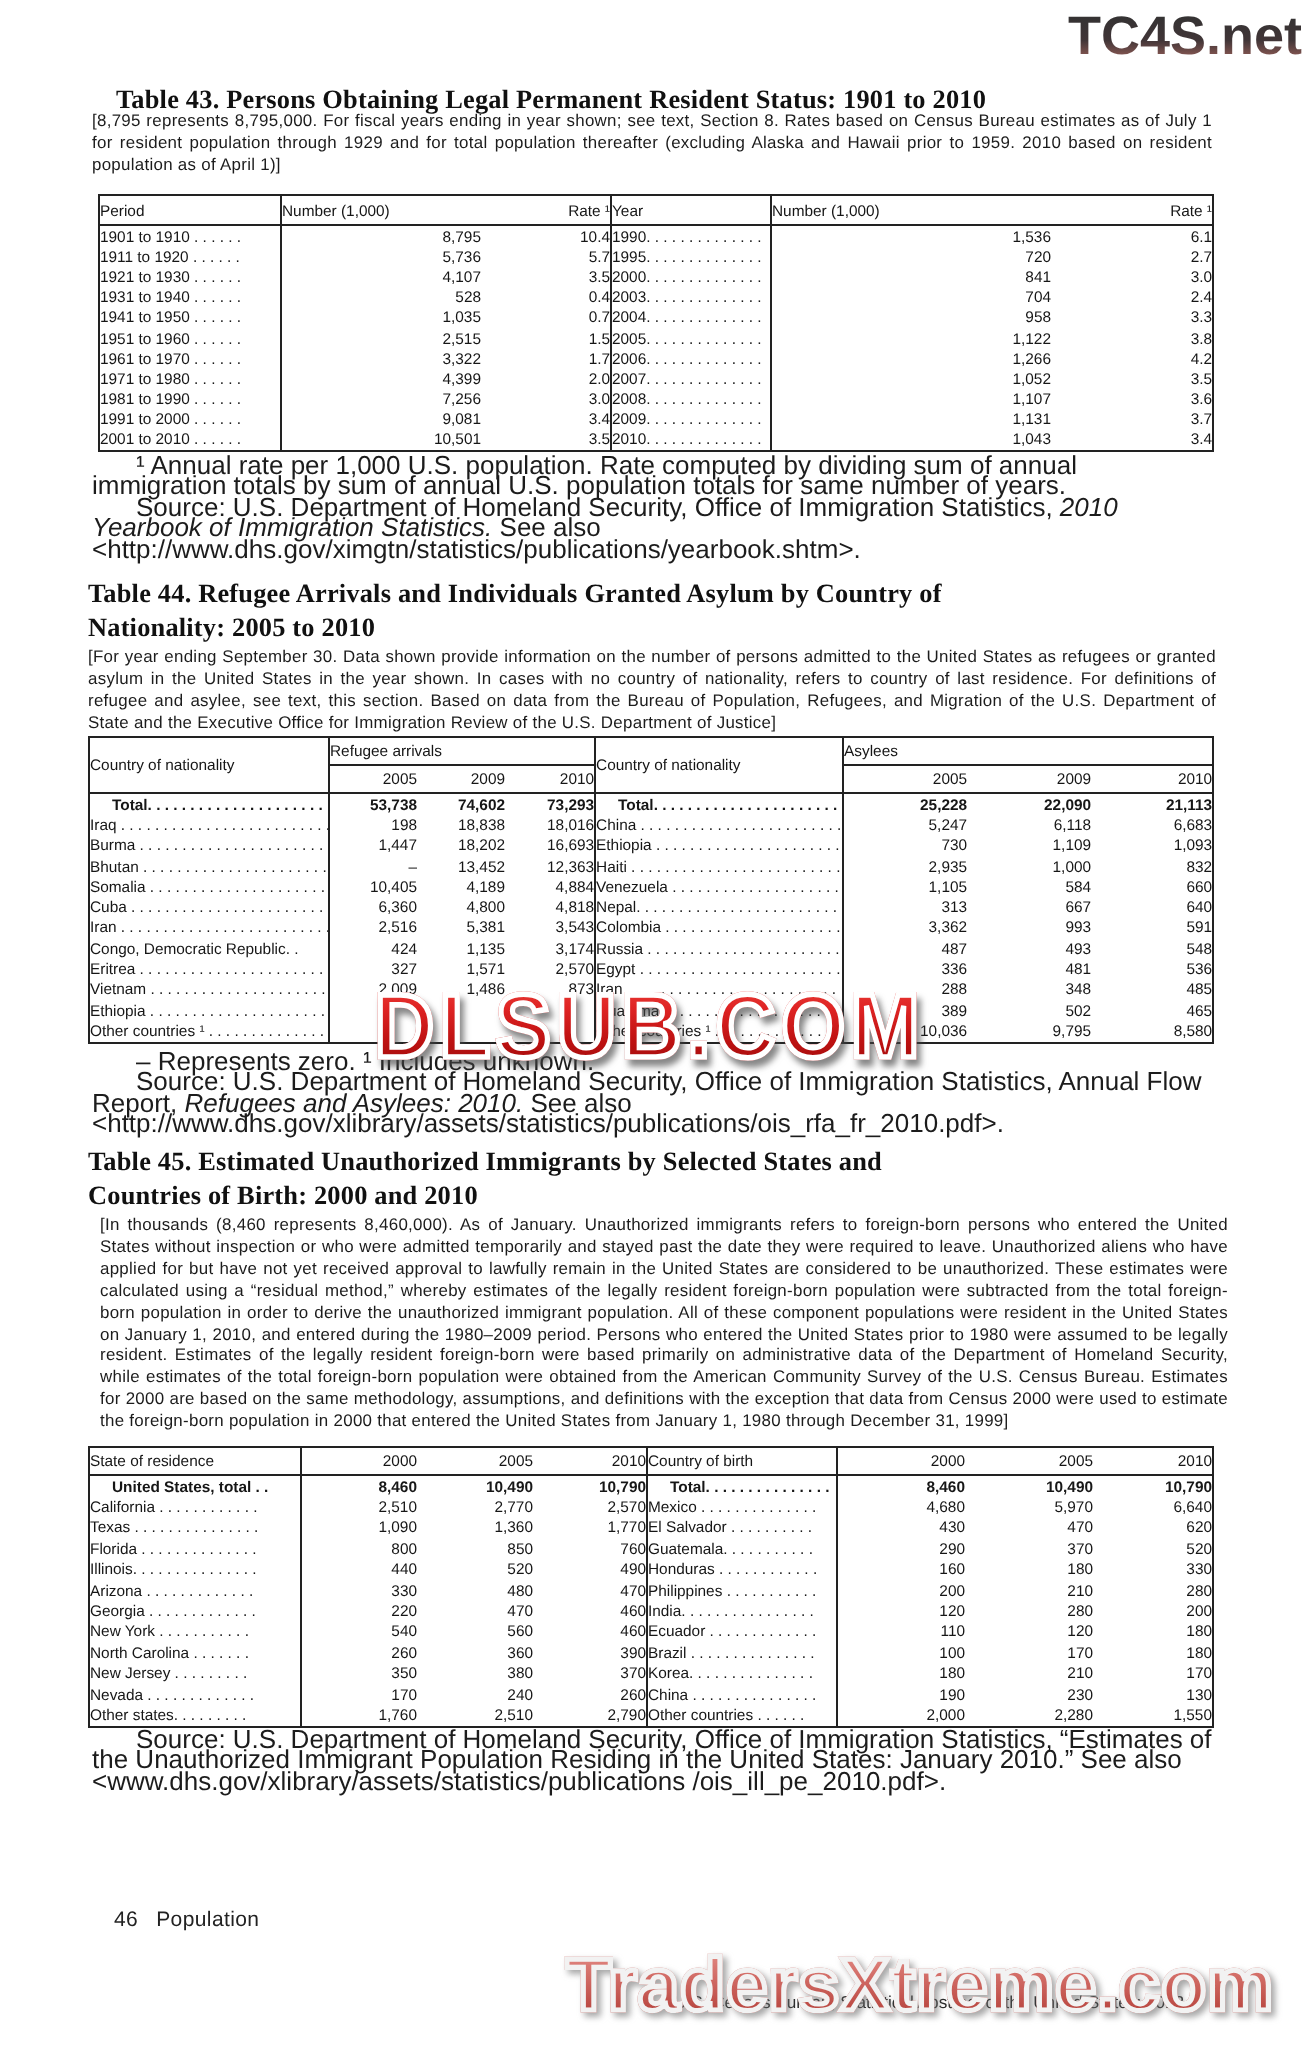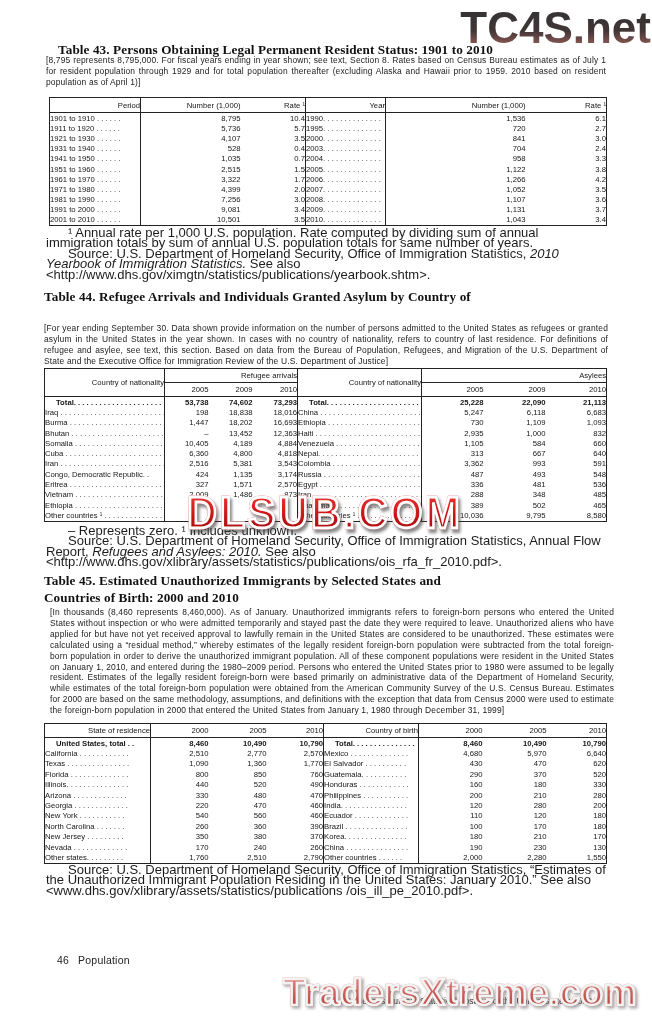--- a/index.html
+++ b/index.html
@@ -41,21 +41,21 @@
   #t45{left:44px;top:723px;width:562px;}
   .dtable th{font-weight:normal;padding:0;}
   .dtable td{padding:0;}
   .dtable thead{border-bottom:1.5px solid #222;}
   .dtable thead th{height:13px;vertical-align:middle;}
   #t43 thead th{height:14px;}
   #t43 tbody td{height:10.2px;}
   #t44 tbody td{height:10.3px;}
   #t45 tbody td{height:10.4px;}
   .vR{border-right:1px solid #222;}
-  .c{text-align:right;}
+  .c{text-align:left;}
   .grp{border-bottom:.8px solid #222;margin-left:36px;}
   .lbl{
     text-align:left;padding-left:6px;white-space:nowrap;overflow:hidden;
   }
   .num{
     text-align:right;padding-right:7px;white-space:nowrap;
     font-variant-numeric:tabular-nums;
   }
   .n1{padding-right:18px;} .n2{padding-right:22px;}
   .r1{padding-right:8px;}  .r2{padding-right:12px;}
@@ -63,21 +63,21 @@
   .m2{padding-right:8px;}
   tr.b td{font-weight:bold;}
   tr.b td.lbl{padding-left:11px;}
   
   .footer-left{left:57px;top:954px;font-size:10.5px;letter-spacing:.2px;color:#222;}
   .footer-left .pgnum{margin-right:9px;}
   .footer-right{left:297px;top:996px;font-size:8.6px;color:#2a2a2a;margin-left:40px;}
   
   .wm{position:absolute;font-family:"Liberation Sans",sans-serif;font-weight:bold;z-index:6;white-space:nowrap;}
   .wm-top{
-    right:1px;top:3px;font-size:44px;letter-spacing:0;
+    right:1px;top:3px;font-size:27px;letter-spacing:0;
     background:linear-gradient(180deg,#323232 8%,#403537 55%,#8f5b55 85%,#a06a62 100%);
     -webkit-background-clip:text;background-clip:text;color:transparent;text-align:right;
   }
   .wm-mid{
     left:181px;top:484px;width:288px;height:58px;line-height:58px;text-align:center;
     font-size:41px;letter-spacing:3px;transform:scaleY(1.1);
     background:linear-gradient(180deg,#f05548 0%,#e02525 35%,#c01212 60%,#8a0707 100%);
     -webkit-background-clip:text;background-clip:text;color:transparent;
     -webkit-text-stroke:2.6px #ffffff;
     filter:drop-shadow(2px 3px 1.5px rgba(70,70,70,.65));
@@ -209,20 +209,21 @@
       </tbody>
   </table>
 
   <div class="abs fblock t43-fblock">
     <p>¹ Annual rate per 1,000 U.S. population. Rate computed by dividing sum of annual immigration totals by sum of annual U.S. population totals for same number of years.</p>
     <p><span>Source: U.S. Department of Homeland Security, Office of Immigration Statistics, </span><em>2010 Yearbook of Immigration Statistics.</em><span> See also &lt;http://www.dhs.gov/ximgtn/statistics/publications/yearbook.shtm&gt;.</span></p>
   </div>
 
   <div class="abs title t44-title">
     <div>Table 44. Refugee Arrivals and Individuals Granted Asylum by Country of</div>
+    <div>Nationality: 2005 to 2010</div>
   </div>
   <p class="abs note t44-note">[For year ending September 30. Data shown provide information on the number of persons admitted to the United States as refugees or granted asylum in the United States in the year shown. In cases with no country of nationality, refers to country of last residence. For definitions of refugee and asylee, see text, this section. Based on data from the Bureau of Population, Refugees, and Migration of the U.S. Department of State and the Executive Office for Immigration Review of the U.S. Department of Justice]</p>
 
   <table class="abs dtable" id="t44">
     <colgroup>
       <col style="width:120px">
         <col style="width:44px">
         <col style="width:44px">
         <col style="width:45px">
       <col style="width:124px">

